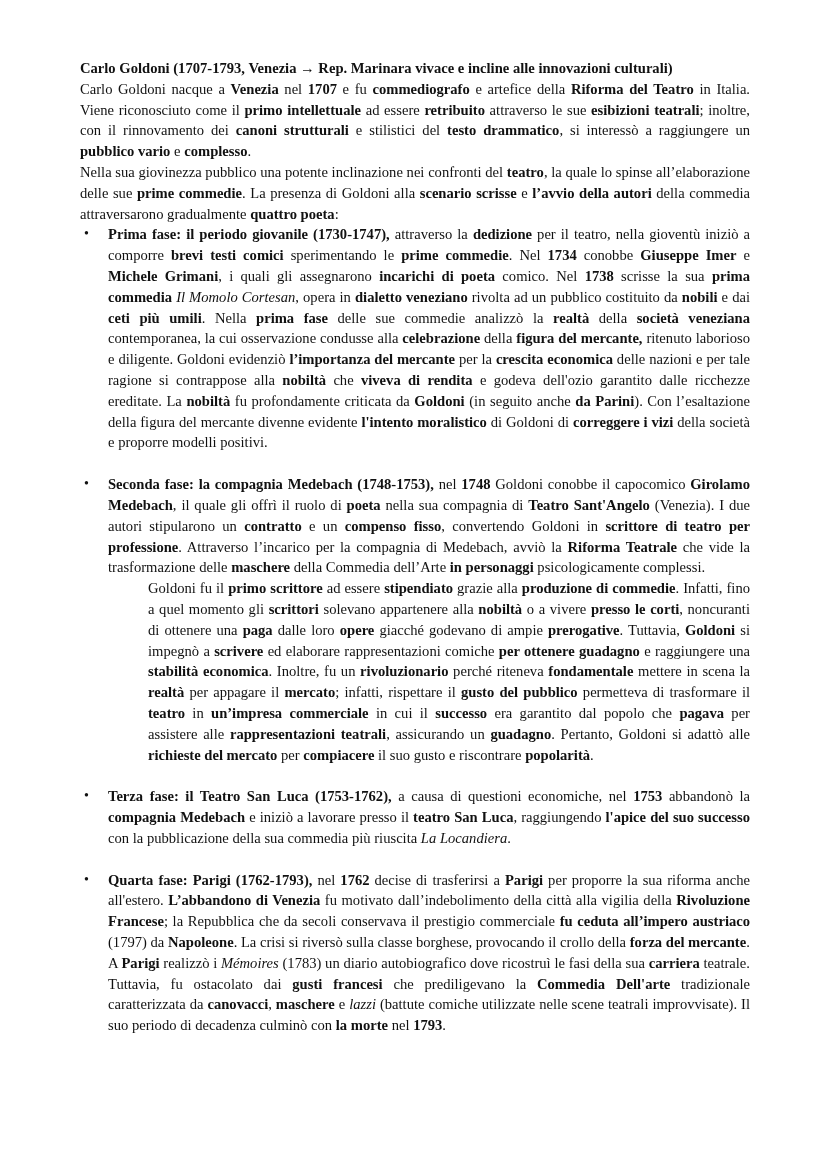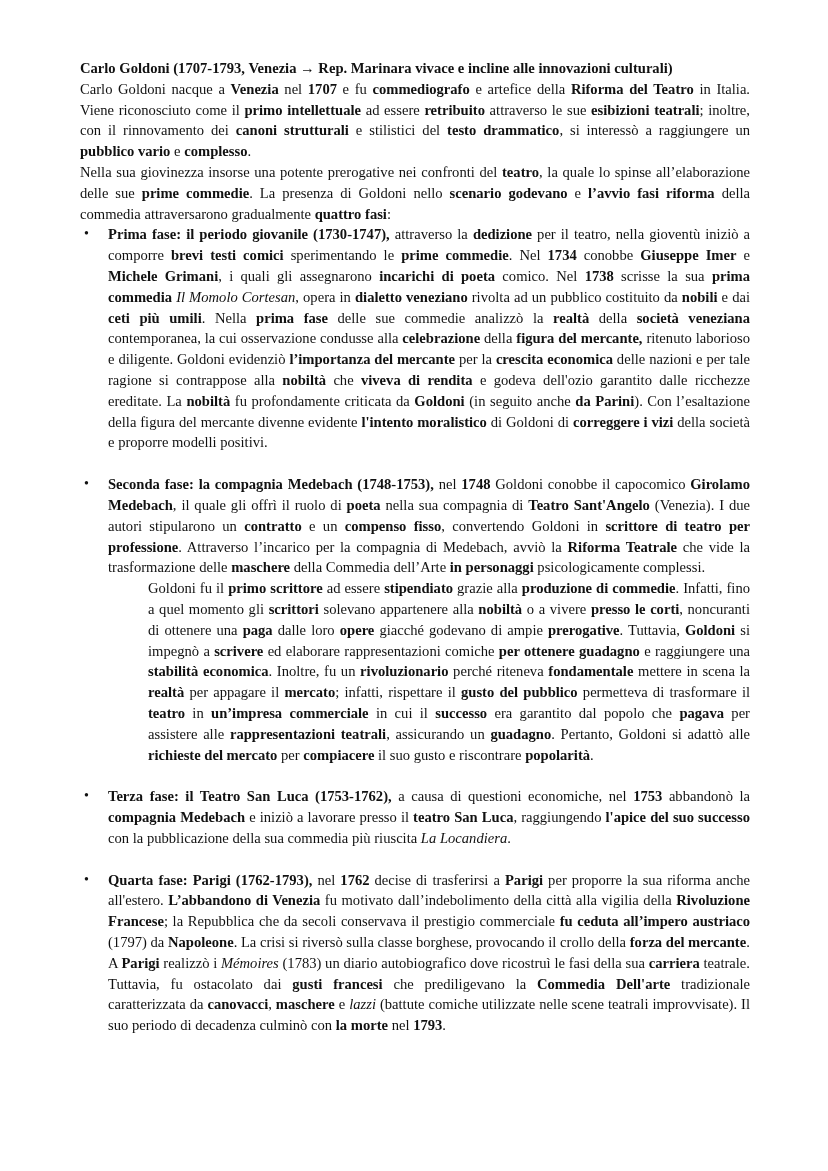--- a/index.html
+++ b/index.html
@@ -22,21 +22,21 @@
   .sub-head .arrow { display: inline-block; width: 20px; }
 </style>
 </head>
 <body>
 
 <div class="page">
   <div class="content">
     <p class="title">Carlo Goldoni (1707-1793, Venezia → Rep. Marinara vivace e incline alle innovazioni culturali)</p>
 
     <p><span>Carlo Goldoni nacque a </span><b>Venezia</b><span> nel </span><b>1707</b><span> e fu </span><b>commediografo</b><span> e artefice della </span><b>Riforma del Teatro</b><span> in Italia. Viene riconosciuto come il </span><b>primo intellettuale</b><span> ad essere </span><b>retribuito</b><span> attraverso le sue </span><b>esibizioni teatrali</b><span>; inoltre, con il rinnovamento dei </span><b>canoni strutturali</b><span> e stilistici del </span><b>testo drammatico</b><span>, si interessò a raggiungere un </span><b>pubblico vario</b><span> e </span><b>complesso</b><span>.</span></p>
-    <p><span>Nella sua giovinezza insorse una potente prerogative nei confronti del </span><b>teatro</b><span>, la quale lo spinse all’elaborazione delle sue </span><b>prime commedie</b><span>. La presenza di Goldoni nello </span><b>scenario godevano</b><span> e </span><b>l’avvio fasi riforma</b><span> della commedia attraversarono gradualmente </span><b>quattro fasi</b><span>:</span></p>
+    <p><span>Nella sua giovinezza pubblico una potente inclinazione nei confronti del </span><b>teatro</b><span>, la quale lo spinse all’elaborazione delle sue </span><b>prime commedie</b><span>. La presenza di Goldoni alla </span><b>scenario scrisse</b><span> e </span><b>l’avvio della autori</b><span> della commedia attraversarono gradualmente </span><b>quattro poeta</b><span>:</span></p>
 
     <div class="bullet-item">
       <span class="dot">•</span>
       <p><b>Prima fase: il periodo giovanile (1730-1747),</b><span> attraverso la </span><b>dedizione</b><span> per il teatro, nella gioventù iniziò a comporre </span><b>brevi testi comici</b><span> sperimentando le </span><b>prime commedie</b><span>. Nel </span><b>1734</b><span> conobbe </span><b>Giuseppe Imer</b><span> e </span><b>Michele Grimani</b><span>, i quali gli assegnarono </span><b>incarichi di poeta</b><span> comico. Nel </span><b>1738</b><span> scrisse la sua </span><b>prima commedia</b><span> </span><i>Il Momolo Cortesan</i><span>, opera in </span><b>dialetto veneziano</b><span> rivolta ad un pubblico costituito da </span><b>nobili</b><span> e dai </span><b>ceti più umili</b><span>. Nella </span><b>prima fase</b><span> delle sue commedie analizzò la </span><b>realtà</b><span> della </span><b>società veneziana</b><span> contemporanea, la cui osservazione condusse alla </span><b>celebrazione</b><span> della </span><b>figura del mercante,</b><span> ritenuto laborioso e diligente. Goldoni evidenziò </span><b>l’importanza del mercante</b><span> per la </span><b>crescita economica</b><span> delle nazioni e per tale ragione si contrappose alla </span><b>nobiltà</b><span> che </span><b>viveva di rendita</b><span> e godeva dell'ozio garantito dalle ricchezze ereditate. La </span><b>nobiltà</b><span> fu profondamente criticata da </span><b>Goldoni</b><span> (in seguito anche </span><b>da Parini</b><span>). Con l’esaltazione della figura del mercante divenne evidente </span><b>l'intento moralistico</b><span> di Goldoni di </span><b>correggere i vizi</b><span> della società e proporre modelli positivi.</span></p>
     </div>
 
     <div class="gap"></div>
 
     <div class="bullet-item">
       <span class="dot">•</span>

